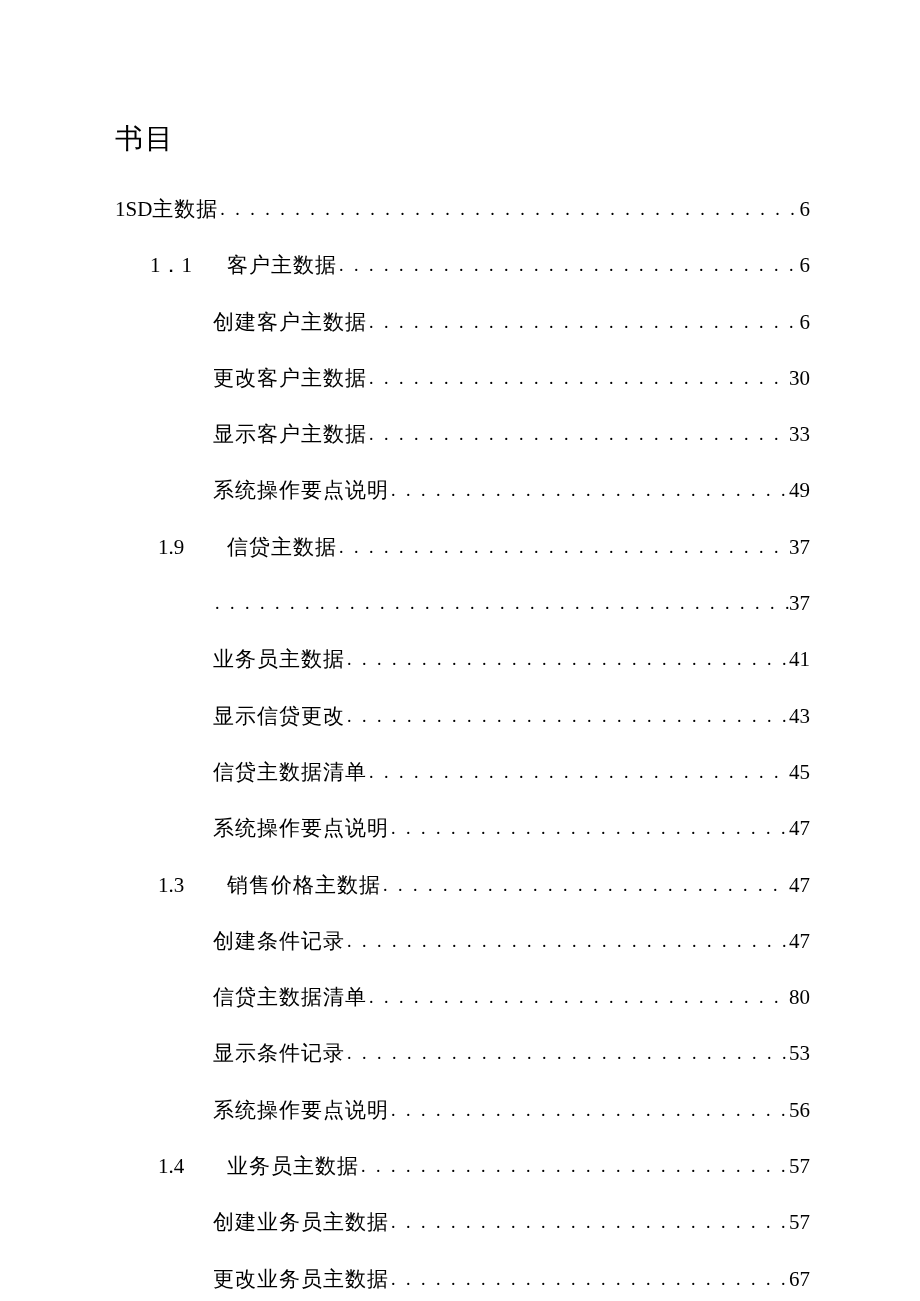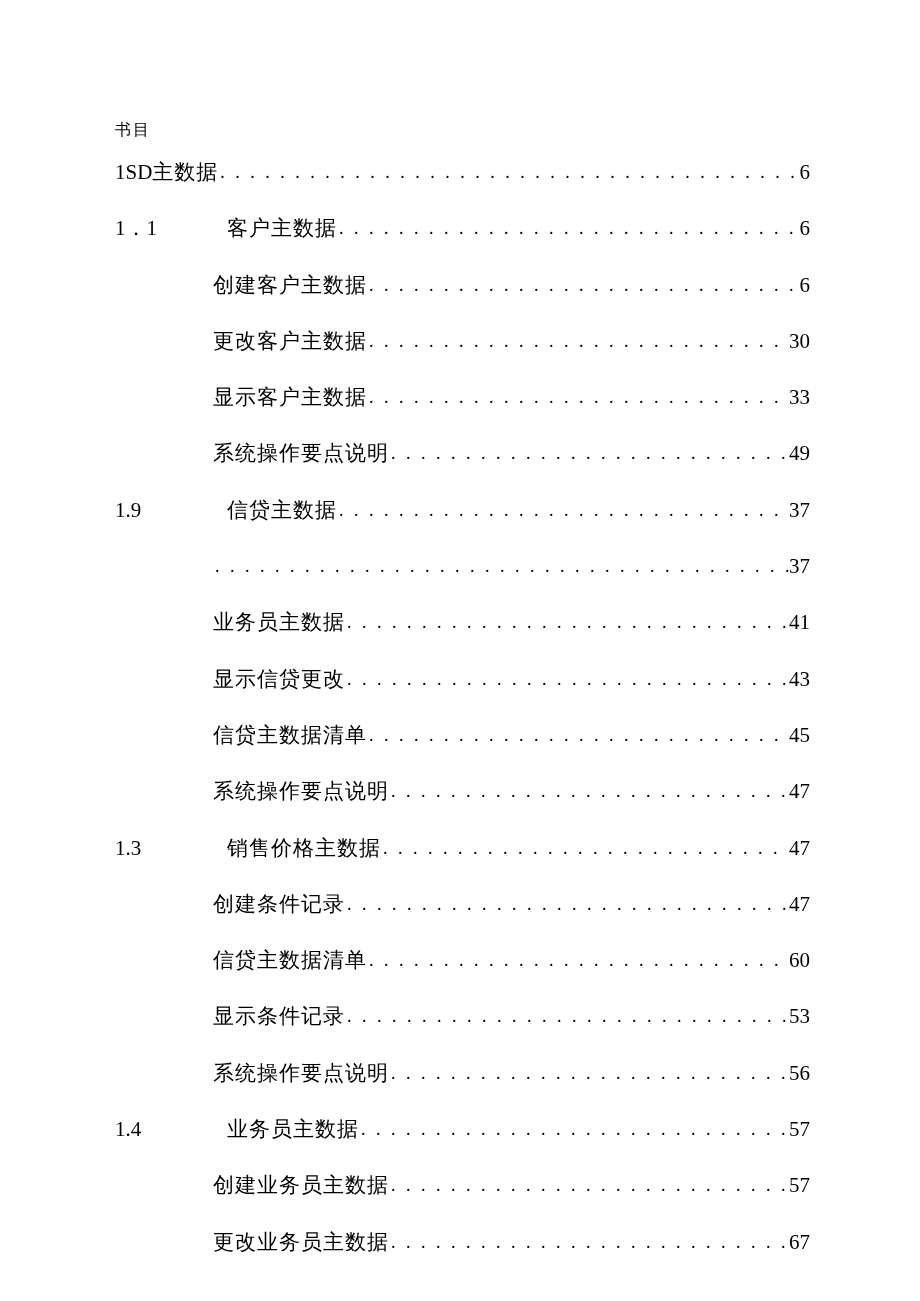--- a/index.html
+++ b/index.html
@@ -9,31 +9,32 @@
     }
     body {
       background: #ffffff;
       width: 920px;
       height: 1301px;
       font-family: "SimSun", "宋体", serif;
       color: #000000;
       padding: 120px 110px 0 115px;
     }
     .toc-title {
-      font-size: 16px;
-      margin-bottom: 18px;
+      font-size: 28px;
+      margin-bottom: 38px;
       letter-spacing: 2px;
     }
     .toc-line {
       display: flex;
       align-items: baseline;
       font-size: 21px;
       margin-bottom: 29px;
       line-height: 1.3;
       white-space: nowrap;
+      text-align: center;
     }
     .toc-num {
       flex-shrink: 0;
     }
     .toc-text {
       flex-shrink: 0;
       letter-spacing: 1px;
     }
     .toc-dots {
       flex: 1;
@@ -130,21 +131,21 @@
       <span class="toc-page">47</span>
     </div>
     <div class="toc-line indent-2">
       <span class="toc-text">创建条件记录</span>
       <span class="toc-dots">. . . . . . . . . . . . . . . . . . . . . . . . . . . . . . . . . . . . . . . . . . . . . . . . . . . . . . . . . . . . . . . . . . . . . . . . . . . . . . . . . . . . . . . . . . . . . . . . . . . . . . . . . . . . . . . . . . . . . . . . .</span>
       <span class="toc-page">47</span>
     </div>
     <div class="toc-line indent-2">
       <span class="toc-text">信贷主数据清单</span>
       <span class="toc-dots">. . . . . . . . . . . . . . . . . . . . . . . . . . . . . . . . . . . . . . . . . . . . . . . . . . . . . . . . . . . . . . . . . . . . . . . . . . . . . . . . . . . . . . . . . . . . . . . . . . . . . . . . . . . . . . . . . . . . . . . . .</span>
-      <span class="toc-page">60</span>
+      <span class="toc-page">80</span>
     </div>
     <div class="toc-line indent-2">
       <span class="toc-text">显示条件记录</span>
       <span class="toc-dots">. . . . . . . . . . . . . . . . . . . . . . . . . . . . . . . . . . . . . . . . . . . . . . . . . . . . . . . . . . . . . . . . . . . . . . . . . . . . . . . . . . . . . . . . . . . . . . . . . . . . . . . . . . . . . . . . . . . . . . . . .</span>
       <span class="toc-page">53</span>
     </div>
     <div class="toc-line indent-2">
       <span class="toc-text">系统操作要点说明</span>
       <span class="toc-dots">. . . . . . . . . . . . . . . . . . . . . . . . . . . . . . . . . . . . . . . . . . . . . . . . . . . . . . . . . . . . . . . . . . . . . . . . . . . . . . . . . . . . . . . . . . . . . . . . . . . . . . . . . . . . . . . . . . . . . . . . .</span>
       <span class="toc-page">56</span>

